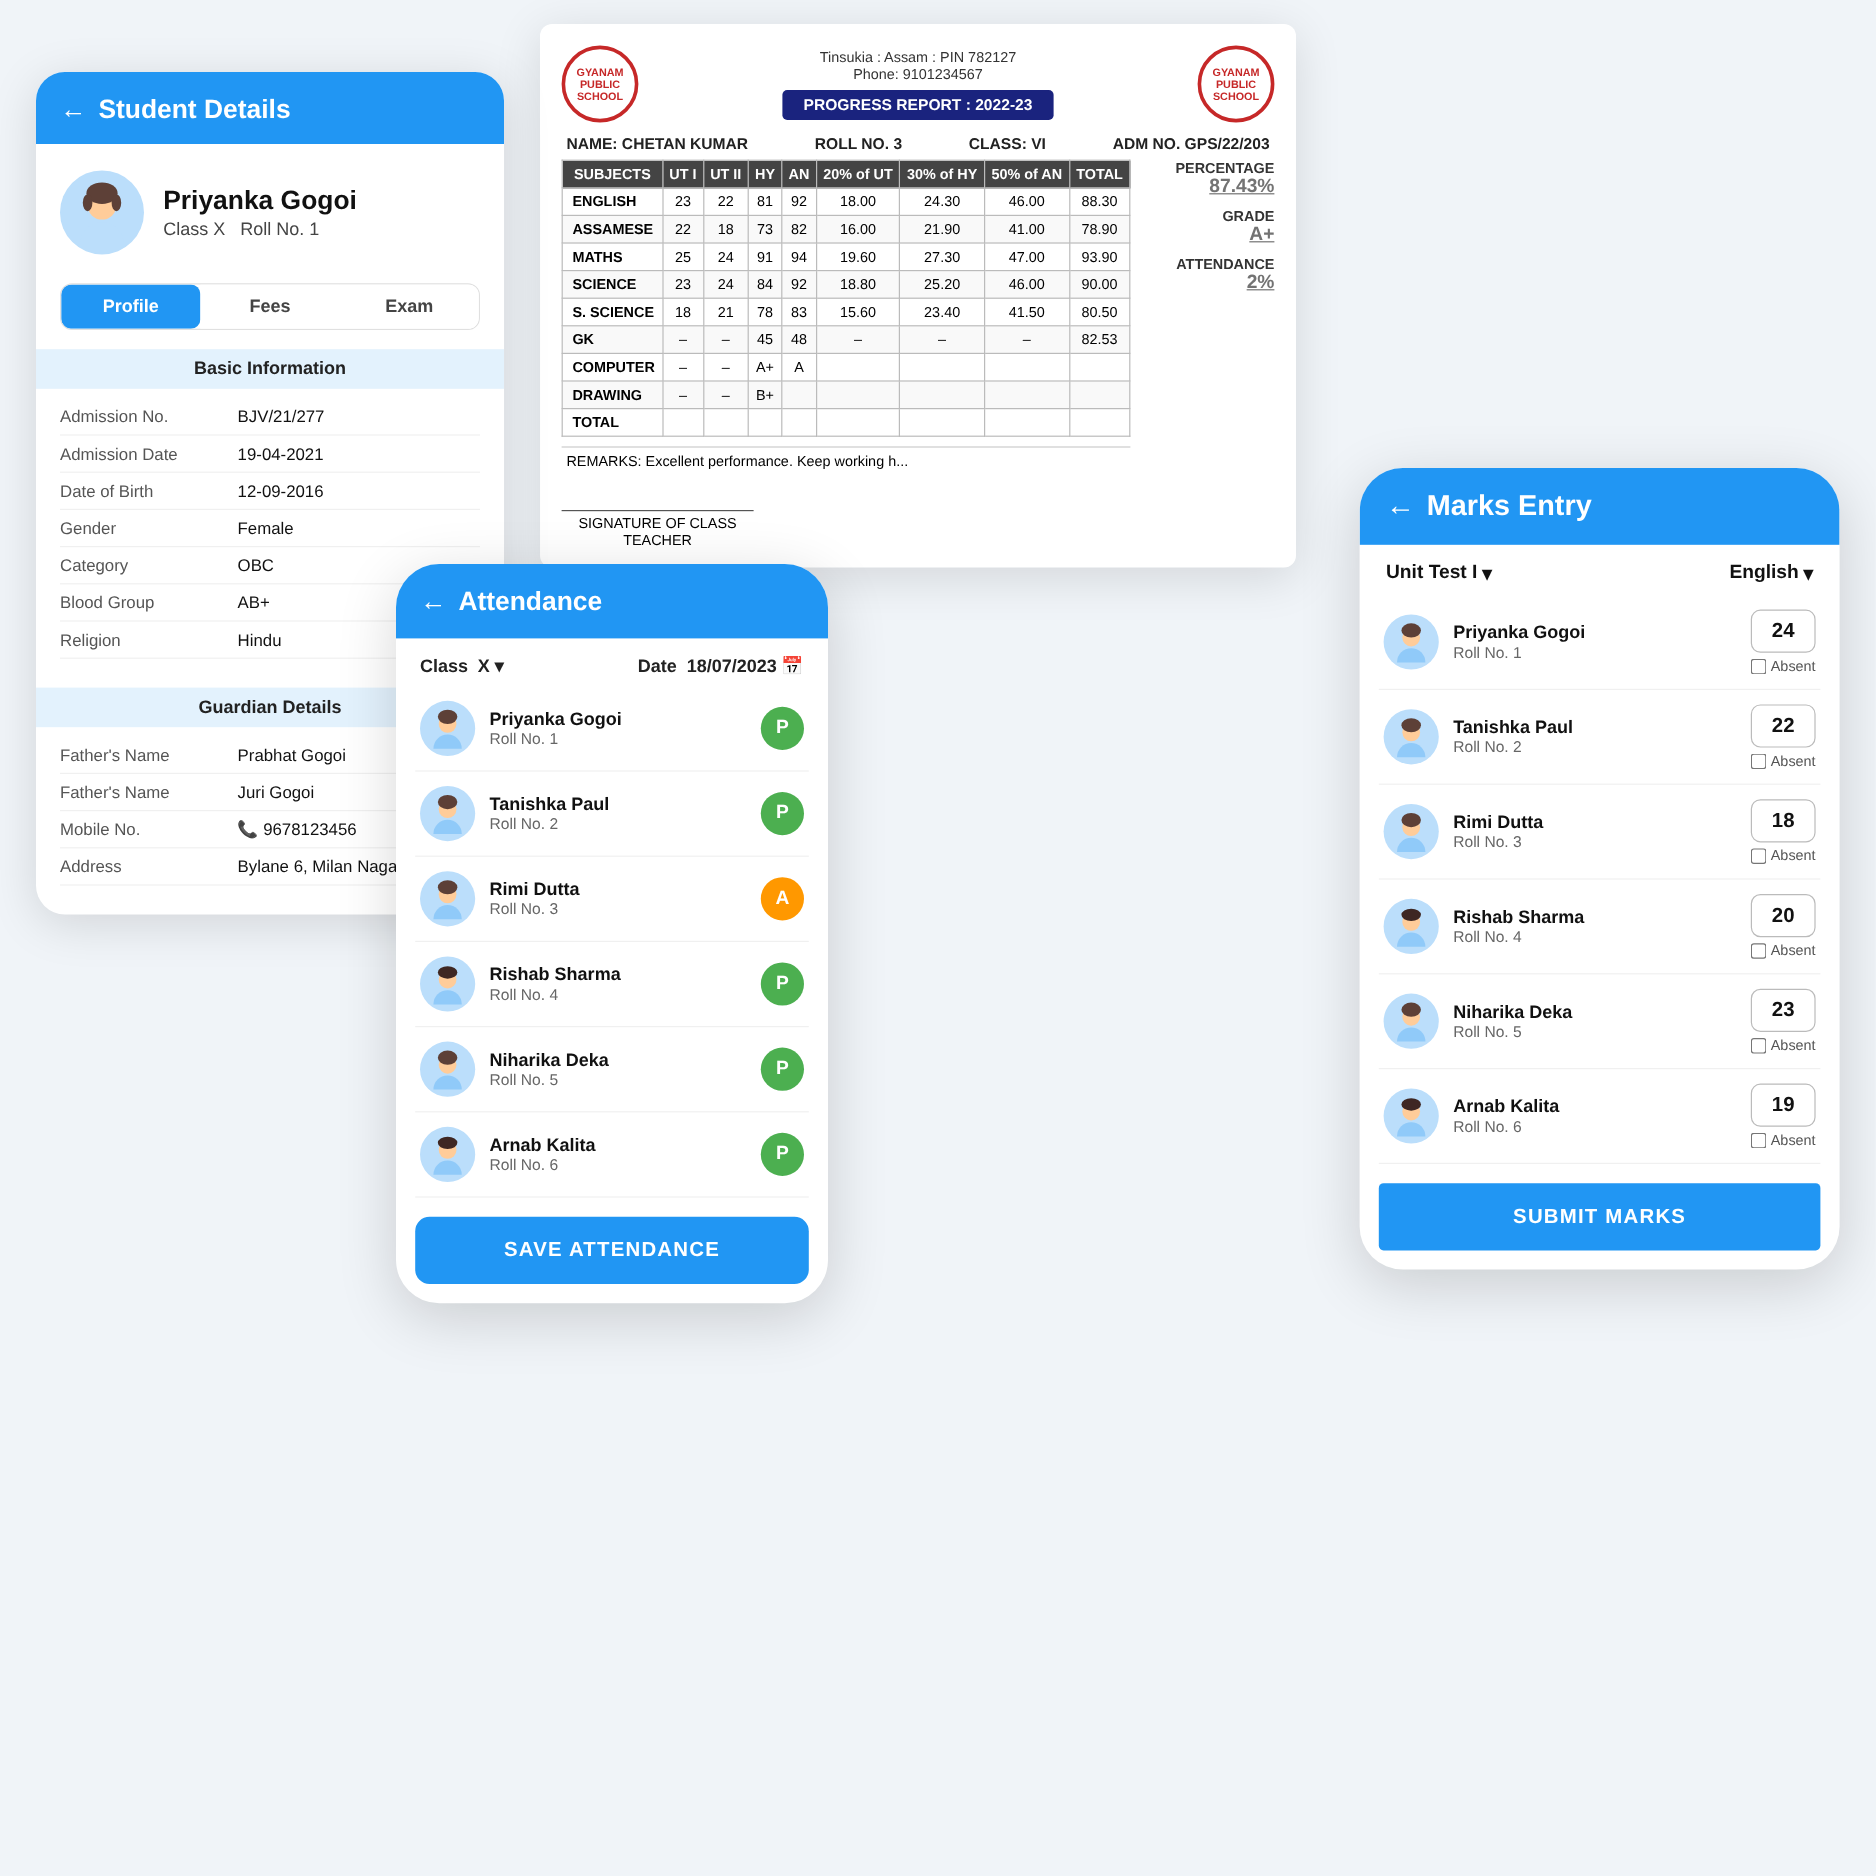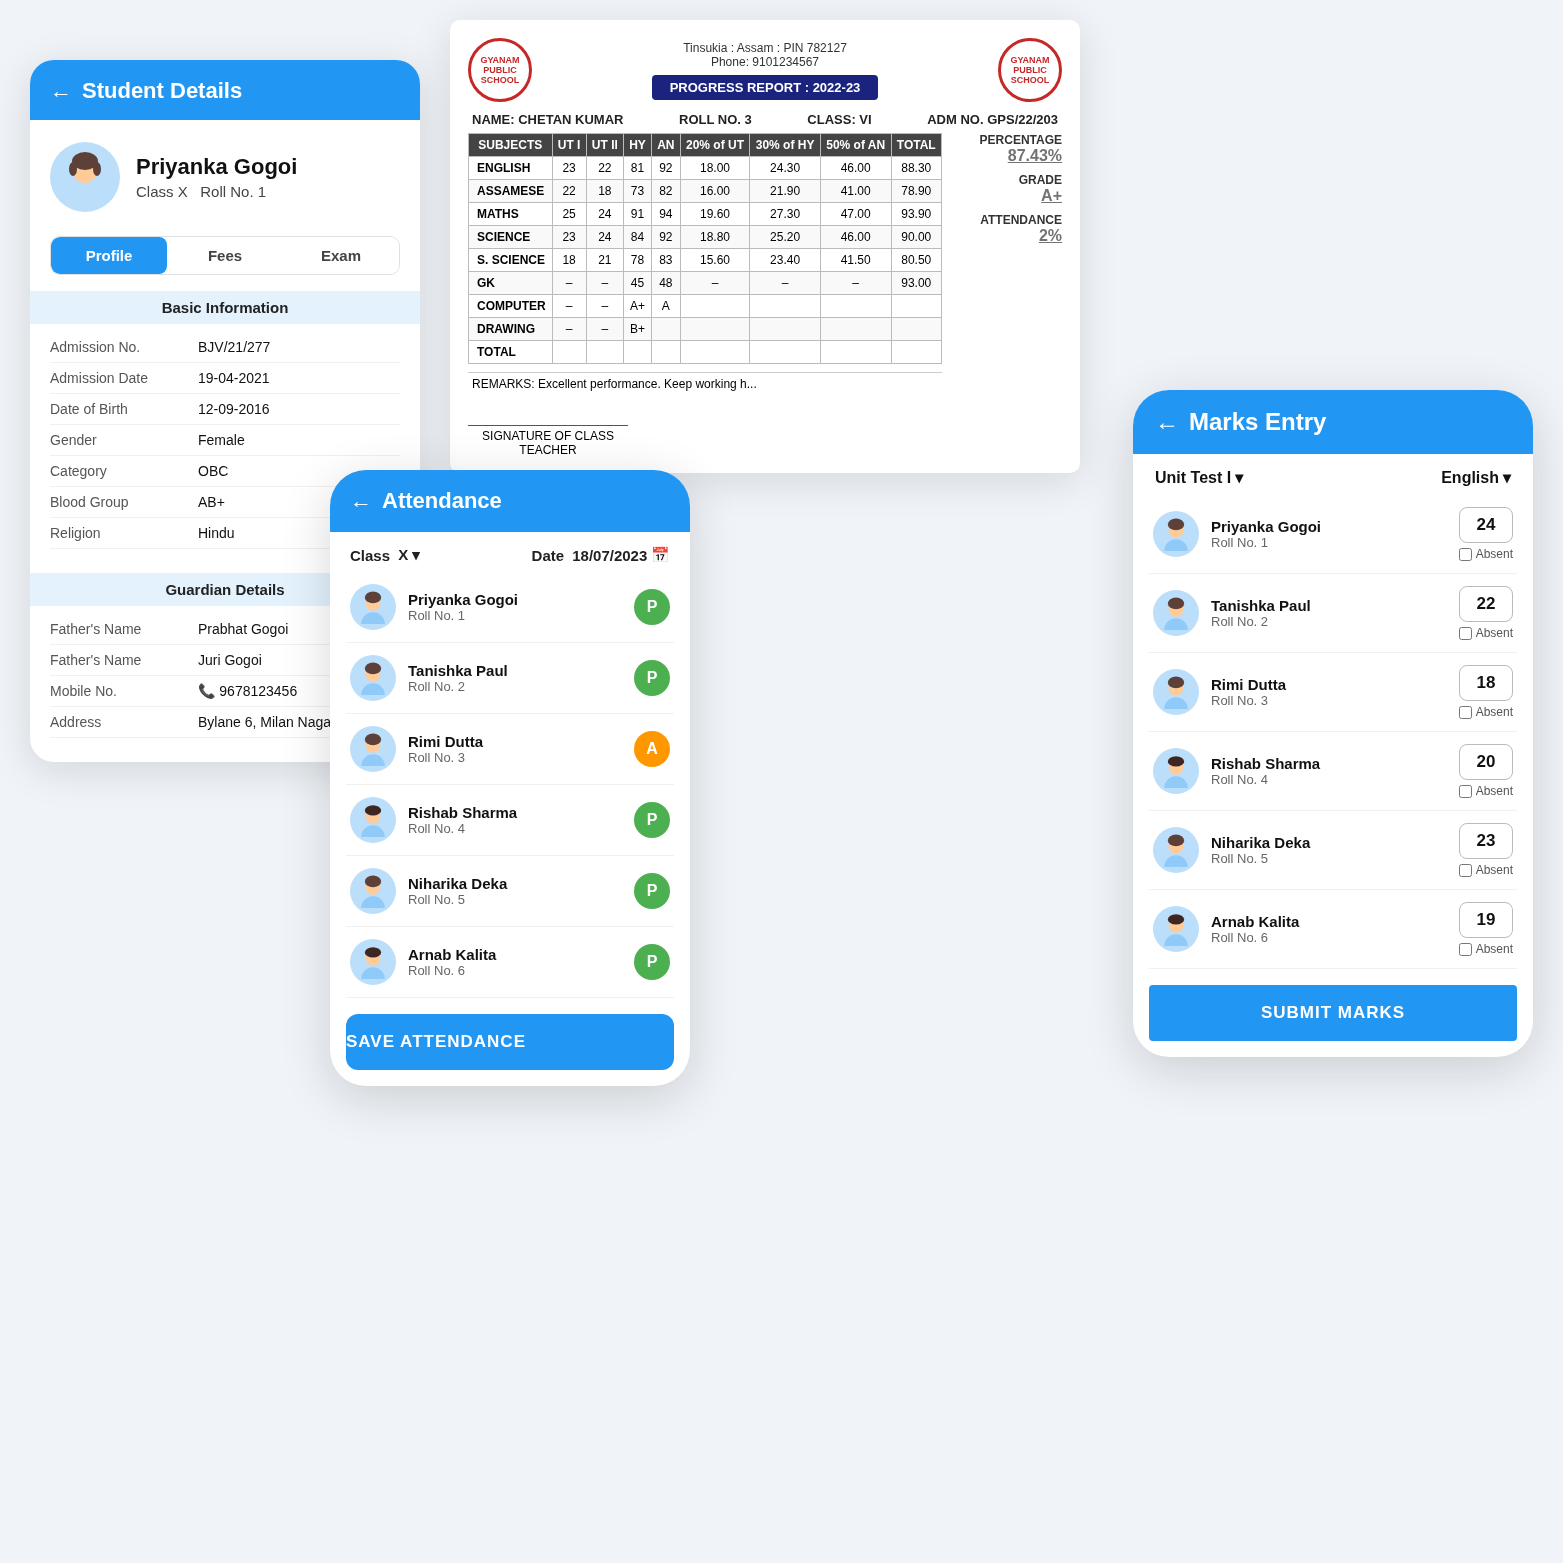--- a/index.html
+++ b/index.html
@@ -222,20 +222,21 @@
       display: flex; align-items: center; justify-content: center;
       font-size: 16px; font-weight: 900; color: #fff;
     }
     .att-badge.present { background: #4caf50; }
     .att-badge.absent { background: #ff9800; }
     .att-save-btn {
       background: #2196f3;
       color: #fff;
       font-size: 17px;
       font-weight: 800;
+      text-align: center;
       letter-spacing: 1px;
       padding: 18px 0;
       margin: 16px 16px 16px 16px;
       border-radius: 12px;
       cursor: pointer;
     }
 
     
     .marks-card {
       position: absolute;
@@ -511,21 +512,21 @@
             </tr>
           <tr>
               <td>GK</td>
               <td>–</td>
               <td>–</td>
               <td>45</td>
               <td>48</td>
               <td>–</td>
               <td>–</td>
               <td>–</td>
-              <td>93.00</td>
+              <td>82.53</td>
             </tr>
           <tr>
               <td>COMPUTER</td>
               <td>–</td>
               <td>–</td>
               <td>A+</td>
               <td>A</td>
               <td></td>
               <td></td>
               <td></td>

